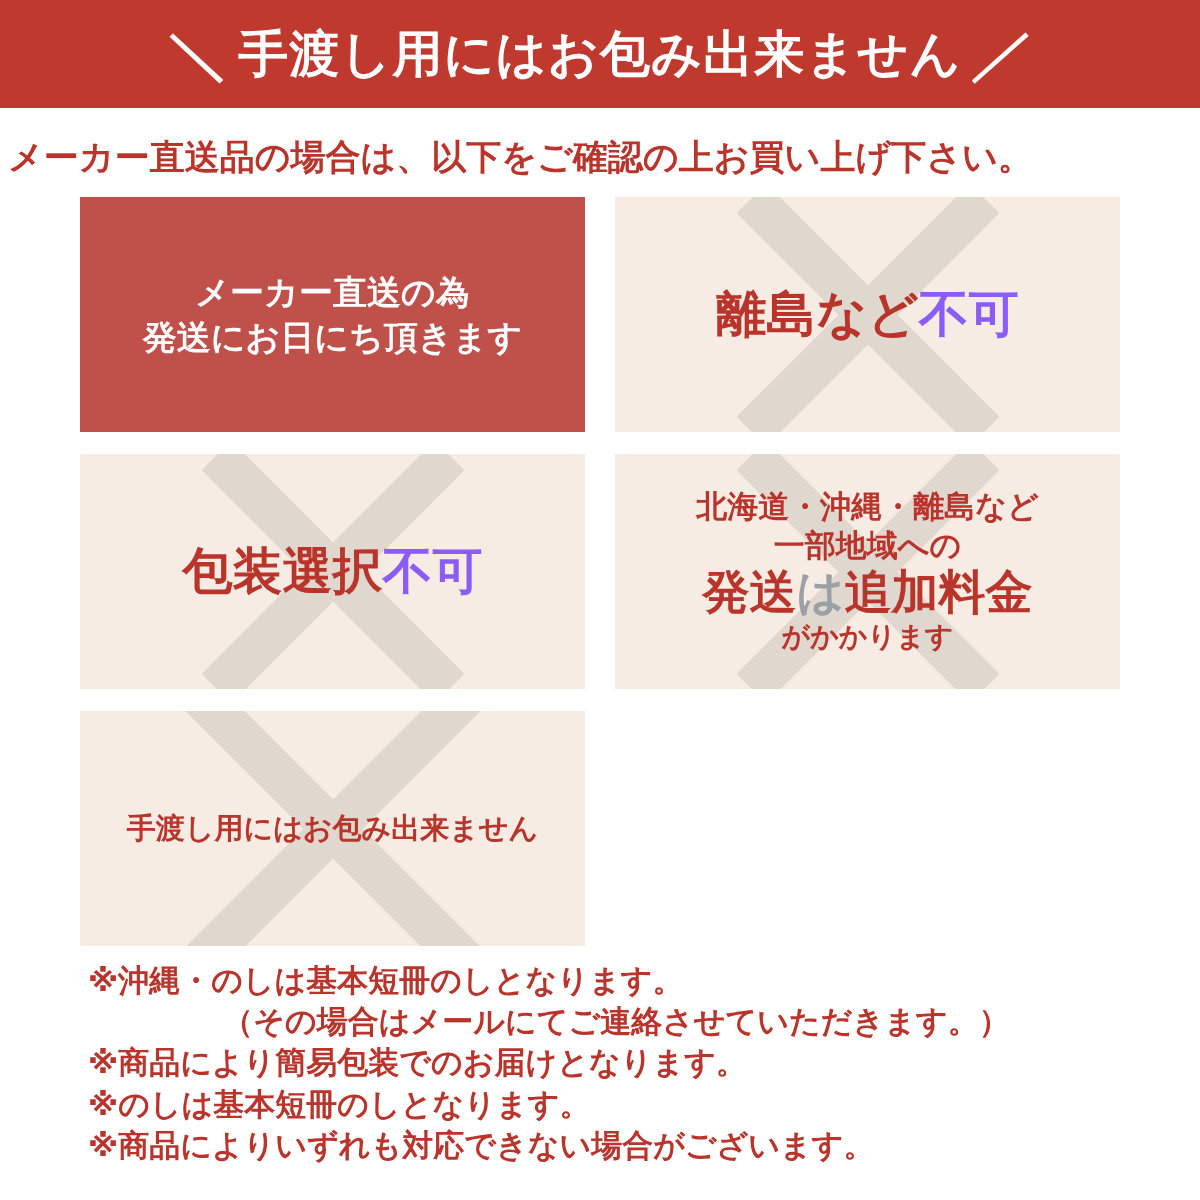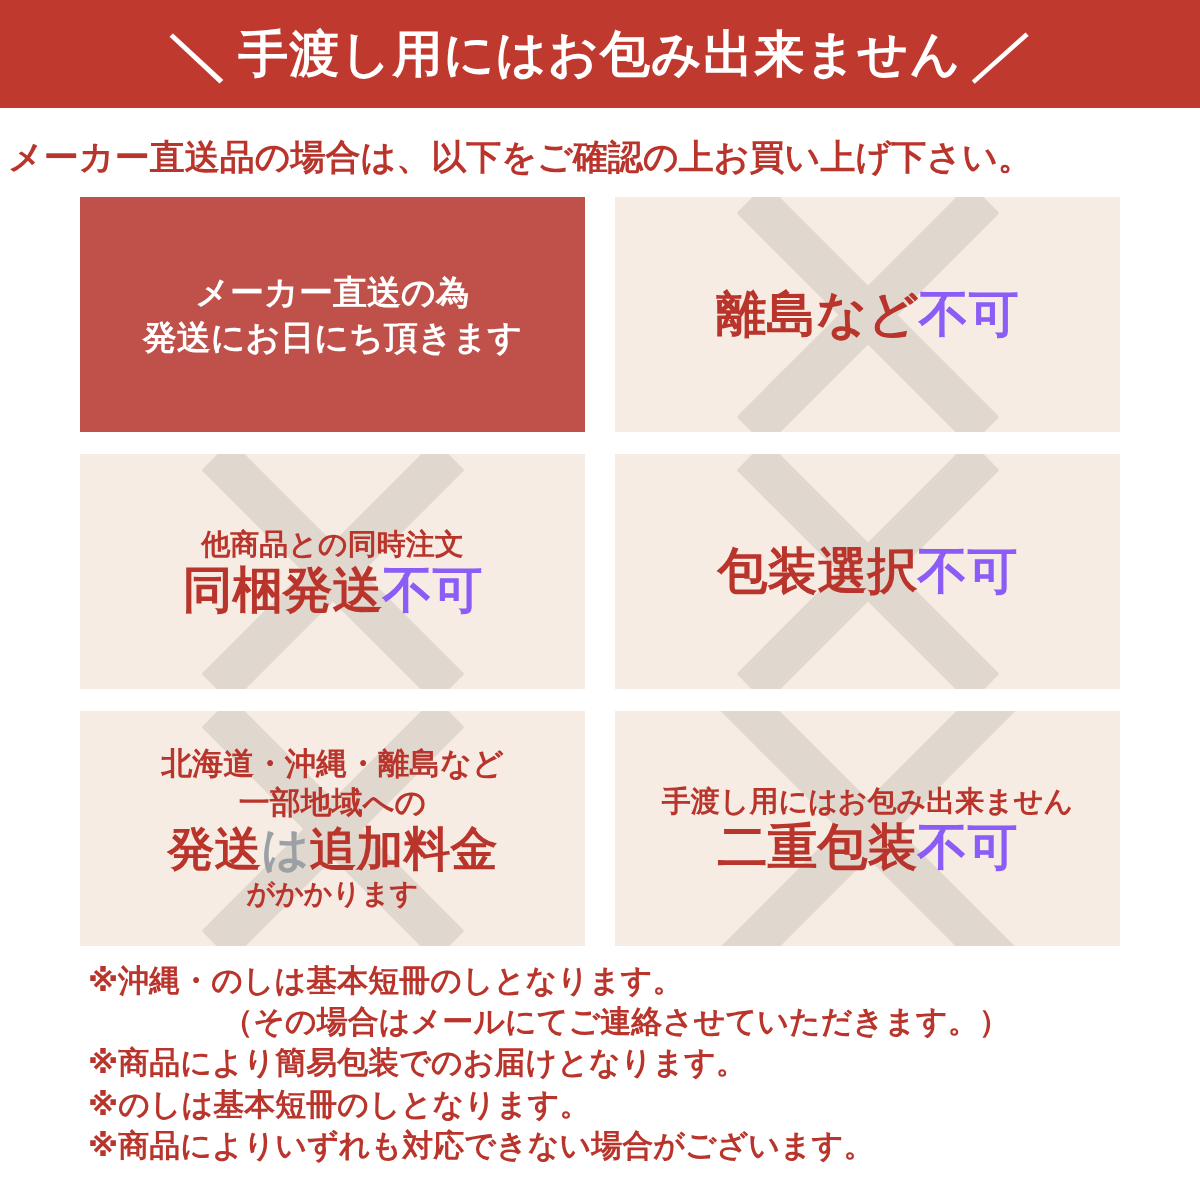--- a/index.html
+++ b/index.html
@@ -196,32 +196,20 @@
           <span class="a"></span>
           <span class="b"></span>
         </div>
       <div class="inner">
         <div class="t-big">
           <span>離島など</span><span class="grey">不可</span>
         </div>
       </div>
     </div>
 
-    <div class="cell">
-      <div class="xmark">
-          <span class="a"></span>
-          <span class="b"></span>
-        </div>
-      <div class="inner">
-        <div class="t-small">他商品との同時注文</div>
-        <div class="t-big">
-          <span>同梱発送</span><span class="grey">不可</span>
-        </div>
-      </div>
-    </div>
 
     <div class="cell">
       <div class="xmark">
           <span class="a"></span>
           <span class="b"></span>
         </div>
       <div class="inner">
         <div class="t-big">
           <span>包装選択</span><span class="grey">不可</span>
         </div>
@@ -245,23 +233,20 @@
       </div>
     </div>
 
     <div class="cell">
       <div class="xmark wide">
           <span class="a"></span>
           <span class="b"></span>
         </div>
       <div class="inner">
         <div class="t-small">手渡し用にはお包み出来ません</div>
-        <div class="t-big">
-          <span>二重包装</span><span class="grey">不可</span>
-        </div>
       </div>
     </div>
 
   </div>
 
   <div class="notes">
     <div>※沖縄・のしは基本短冊のしとなります。</div>
     <div class="indent">（その場合はメールにてご連絡させていただきます。）</div>
     <div>※商品により簡易包装でのお届けとなります。</div>
     <div>※のしは基本短冊のしとなります。</div>

